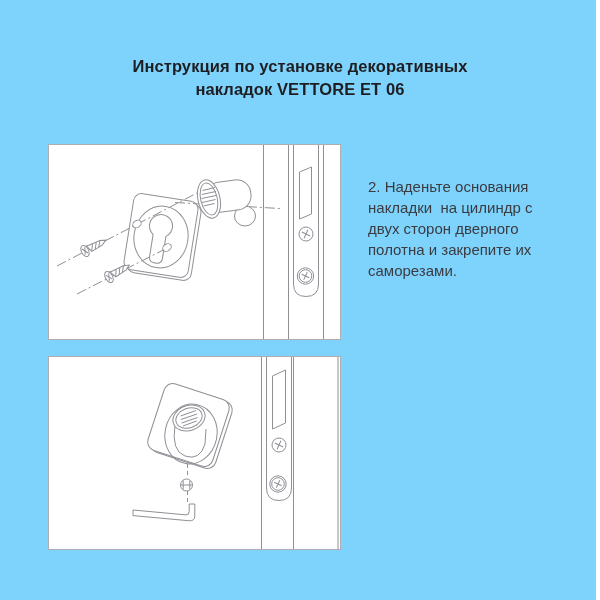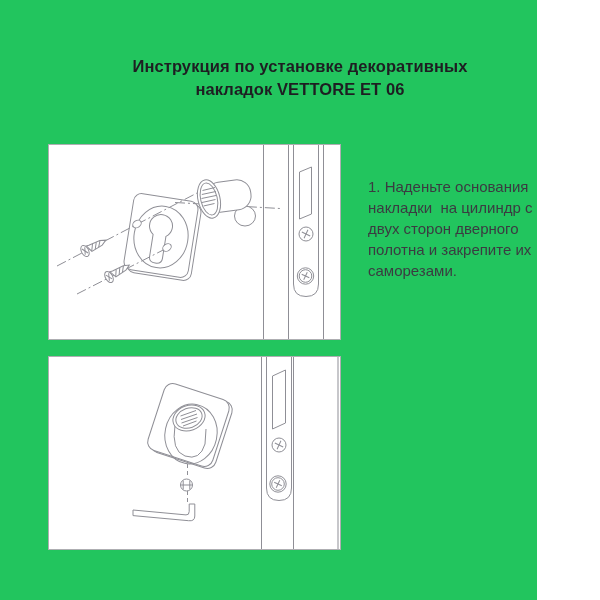--- a/index.html
+++ b/index.html
@@ -1,17 +1,17 @@
 <!DOCTYPE html>
 <html><head>
 <meta charset="utf-8">
 <style>
   html,body { margin:0; padding:0; background:#ffffff; }
   .page {
-    position:relative; width:537px; height:600px; background:#22c55e;
+    position:relative; width:596px; height:600px; background:#7dd3fc;
     font-family:"Liberation Sans", sans-serif; overflow:hidden;
   }
   .title {
     position:absolute; top:55px; left:0; width:600px;
     text-align:center; font-weight:bold; font-size:16.5px; line-height:23px;
     color:#1e1e22; white-space:pre-line; letter-spacing:0.1px;
   }
   .figure {
     position:absolute; left:48px; width:291px;
     border:1px solid #aeaeb2; background:#ffffff;
@@ -156,19 +156,19 @@
         <circle class="wh" cx="137.5" cy="128" r="6"></circle>
         <line x1="131.5" y1="128" x2="143.5" y2="128"></line>
         <line x1="134.2" y1="123.6" x2="134.2" y2="132.4"></line>
         <line x1="140.8" y1="123.6" x2="140.8" y2="132.4"></line>
       </g>
       <line class="ds" x1="138.5" y1="134" x2="138.5" y2="146"></line>
       <path class="wh" d="M140.2,147 L145.8,147 L145.8,159 Q145.8,164.5 139.5,163.7 L84,158.6 L84,153 L137,157.9 Q140.2,158.2 140.2,154.5 Z"></path>
     </svg>
   </div>
 
-  <div class="step" id="step1">1. Наденьте основания
+  <div class="step" id="step1">2. Наденьте основания
 накладки  на цилиндр с
 двух сторон дверного
 полотна и закрепите их
 саморезами.</div>
 
 </div>
 
 </body></html>

